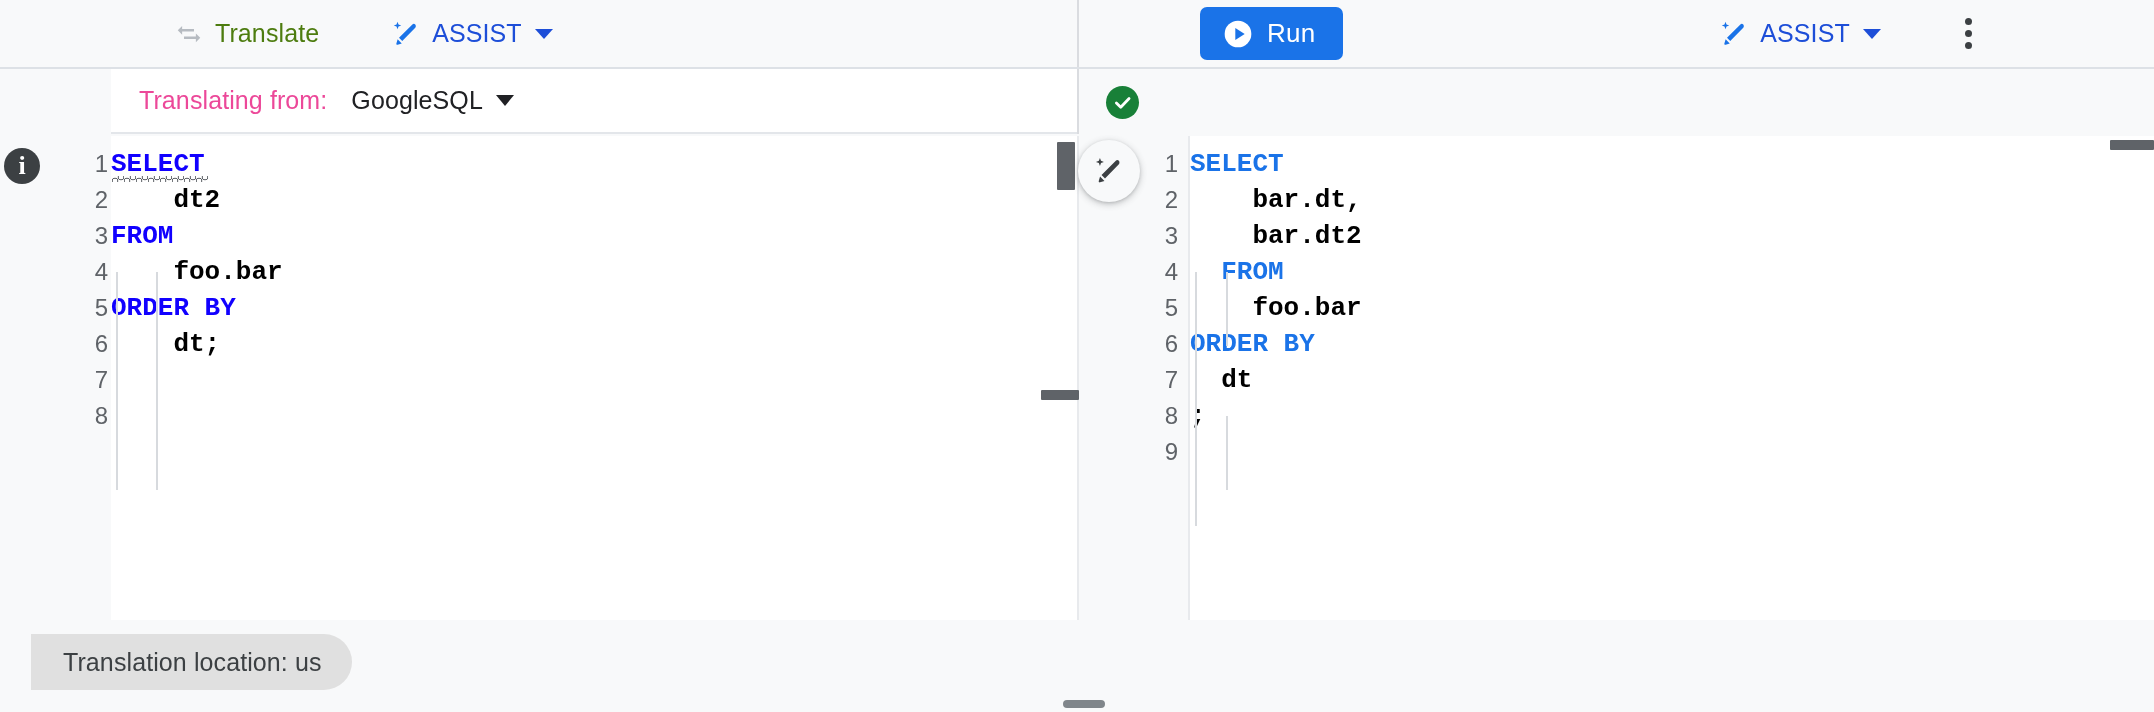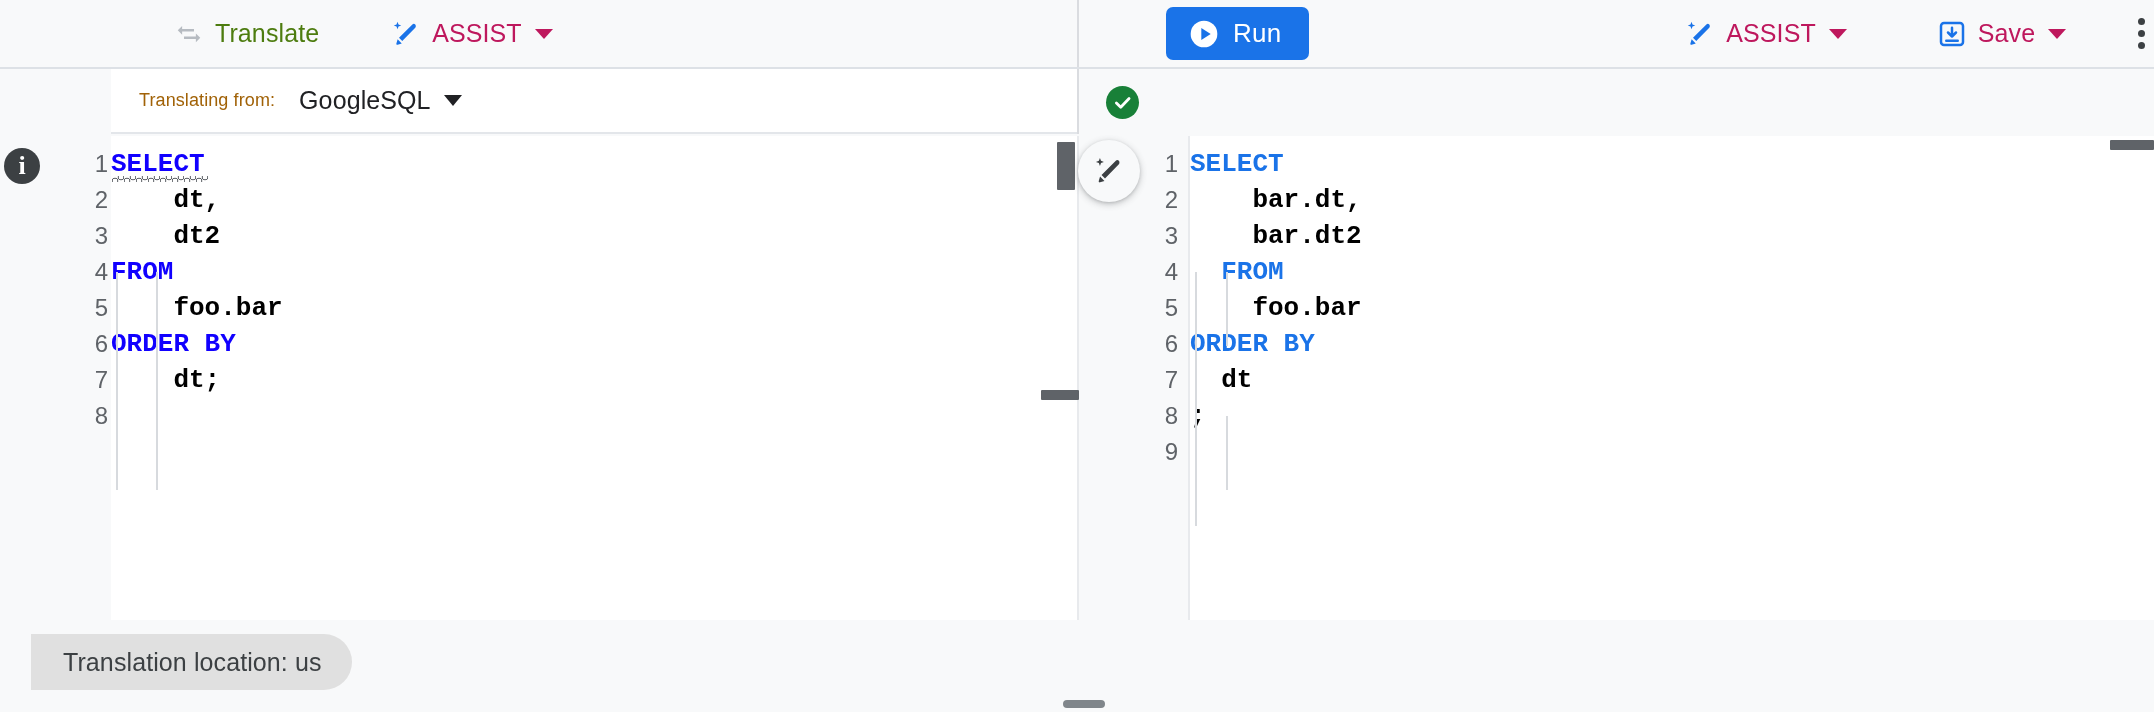--- a/index.html
+++ b/index.html
@@ -29,21 +29,21 @@
     position: absolute; top: 0; left: 1077px; width: 2px; height: 67px;
     background: #dadce0;
   }
 
   .tbtn {
     display: flex; align-items: center; gap: 11px;
     height: 48px; padding: 0 14px;
     border: none; background: transparent; border-radius: 5px;
     font-family: "Liberation Sans", sans-serif;
     font-size: 25px; font-weight: 400; letter-spacing: .1px;
-    color: #be185d; cursor: pointer; white-space: nowrap;
+    color: #1d4ed8; cursor: pointer; white-space: nowrap;
   }
   .tbtn.disabled { color: #4d7c0f; cursor: default; }
   .tbtn .caret {
     width: 0; height: 0; margin-left: 2px;
     border-left: 9px solid transparent; border-right: 9px solid transparent;
     border-top: 10px solid currentColor;
   }
   .ico { display: inline-flex; align-items: center; justify-content: center; flex: none; }
 
   .runbtn {
@@ -74,21 +74,21 @@
     display: flex; align-items: center; padding: 0 28px;
     border-bottom: 2px solid #e3e6ea;
   }
   .lang-right {
     position: absolute; top: 0; left: 1190px; width: 964px; height: 65px;
     background: #ffffff;
     display: flex; align-items: center; padding: 0 28px;
     border-bottom: 2px solid #e3e6ea;
   }
   .lang-label {
-    font-size: 18px; color: #a16207; letter-spacing: .1px; white-space: nowrap;
+    font-size: 25px; color: #ec4899; letter-spacing: .1px; white-space: nowrap;
   }
   .lang-select {
     display: flex; align-items: center; gap: 13px; margin-left: 22px;
     background: transparent; border: none; cursor: pointer;
     font-family: "Liberation Sans", sans-serif;
     font-size: 25px; color: #202124; letter-spacing: .1px; padding: 4px 2px;
   }
   .lang-select .caret {
     width: 0; height: 0;
     border-left: 9px solid transparent; border-right: 9px solid transparent;
@@ -225,21 +225,21 @@
           </svg>
         </span>
         <span>ASSIST</span>
         <span class="caret"></span>
       </button>
 
     </div>
 
     <div class="vdiv-top"></div>
 
-    <div class="tb-right" style="padding-left:86px;">
+    <div class="tb-right" style="padding-left:120px;">
 
       <button class="runbtn">
         <span class="ico">
           <svg width="32" height="32" viewBox="0 0 24 24">
             <circle cx="12" cy="12" r="10" fill="#ffffff"></circle>
             <path d="M10 7.5v9l7-4.5-7-4.5z" fill="#1a73e8"></path>
           </svg>
         </span>
         <span>Run</span>
       </button>
@@ -248,31 +248,20 @@
         <span class="ico">
           <svg width="30" height="30" viewBox="0 0 24 24" fill="#1a73e8">
             <path d="M5.2 2.2 6 4.4l2.2.8-2.2.8L5.2 8.2 4.4 6 2.2 5.2l2.2-.8.8-2.2z"></path>
             <path d="M19.4 4.3a1.6 1.6 0 0 0-2.3 0L6.4 15l2.6 2.6L19.4 6.9c.6-.7.6-1.9 0-2.6zM5.3 16.2l-1 3.3c-.2.6.4 1.2 1 1l3.3-1-3.3-3.3z"></path>
           </svg>
         </span>
         <span>ASSIST</span>
         <span class="caret"></span>
       </button>
 
-      <button class="tbtn" style="margin-left:62px;">
-        <span class="ico">
-          <svg width="30" height="30" viewBox="0 0 24 24" fill="none" stroke="#1a73e8" stroke-width="2">
-            <rect x="3.2" y="3.2" width="17.6" height="17.6" rx="2.4"></rect>
-            <path d="M12 7v7m0 0 3.2-3.2M12 14l-3.2-3.2" stroke-linecap="round" stroke-linejoin="round"></path>
-            <path d="M7.4 17.4h9.2" stroke-linecap="round"></path>
-          </svg>
-        </span>
-        <span>Save</span>
-        <span class="caret"></span>
-      </button>
 
       <button class="kebab" style="margin-left:48px;">
         <span></span>
         <span></span>
         <span></span>
       </button>
     </div>
   </div>
 
   <div class="subhead">
@@ -319,21 +308,20 @@
       <div class="gut-num">5</div>
       <div class="gut-num">6</div>
       <div class="gut-num">7</div>
       <div class="gut-num">8</div>
       <div class="gut-num">9</div>
     </div>
 
   <div class="ed-left">
     <div class="code-area" id="src-code">
         <div class="code-line"><span class="kw-dark2">SELECT</span></div>
-        <div class="code-line"><span>    dt,</span></div>
         <div class="code-line"><span>    dt2</span></div>
         <div class="code-line"><span class="kw-dark2">FROM</span></div>
         <div class="code-line"><span>    foo.bar</span></div>
         <div class="code-line"><span class="kw-dark2">ORDER BY</span></div>
         <div class="code-line"><span>    dt;</span></div>
         <div class="code-line"><span></span></div>
       </div>
     <div class="indent-guide" style="left:5px;  top:136px; height:74px;"></div>
     <div class="indent-guide" style="left:45px; top:136px; height:74px;"></div>
     <div class="indent-guide" style="left:5px;  top:208px; height:74px;"></div>

